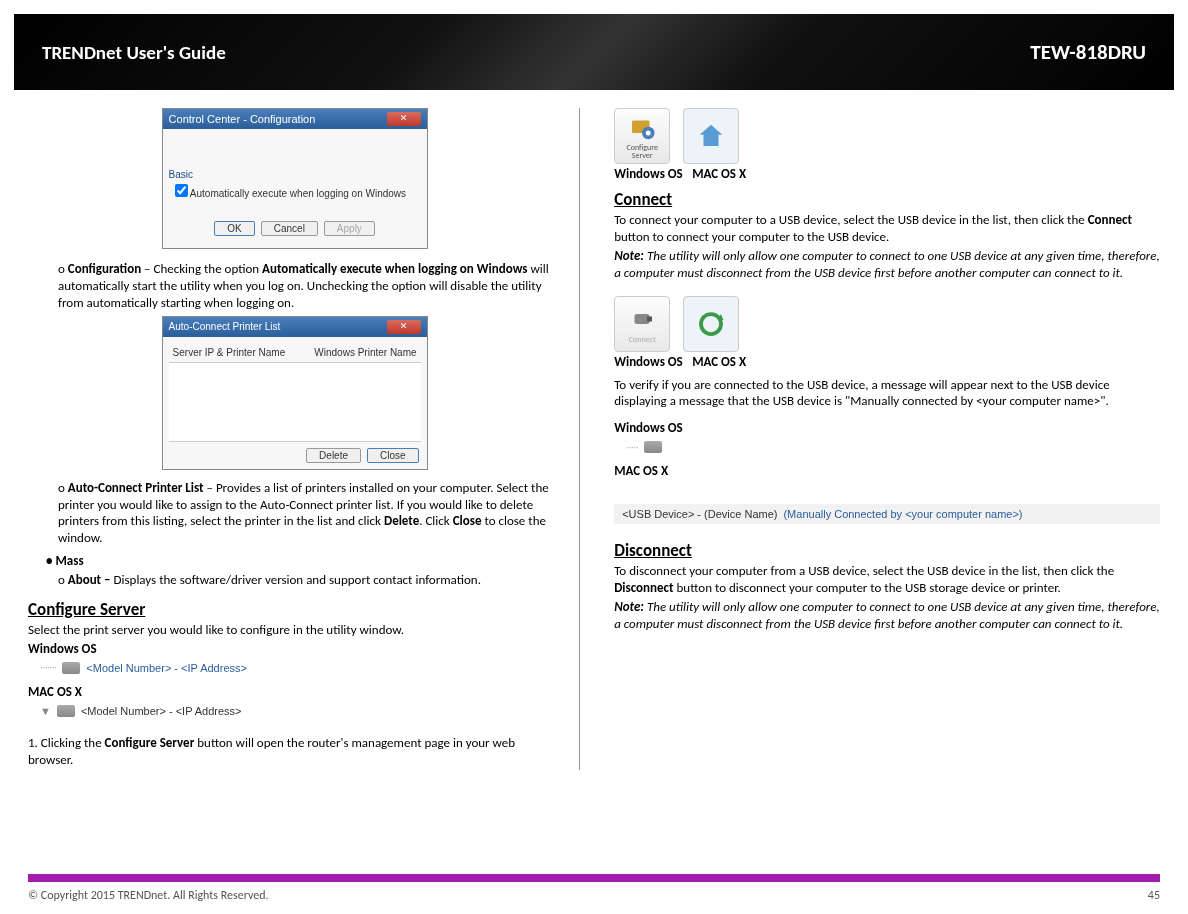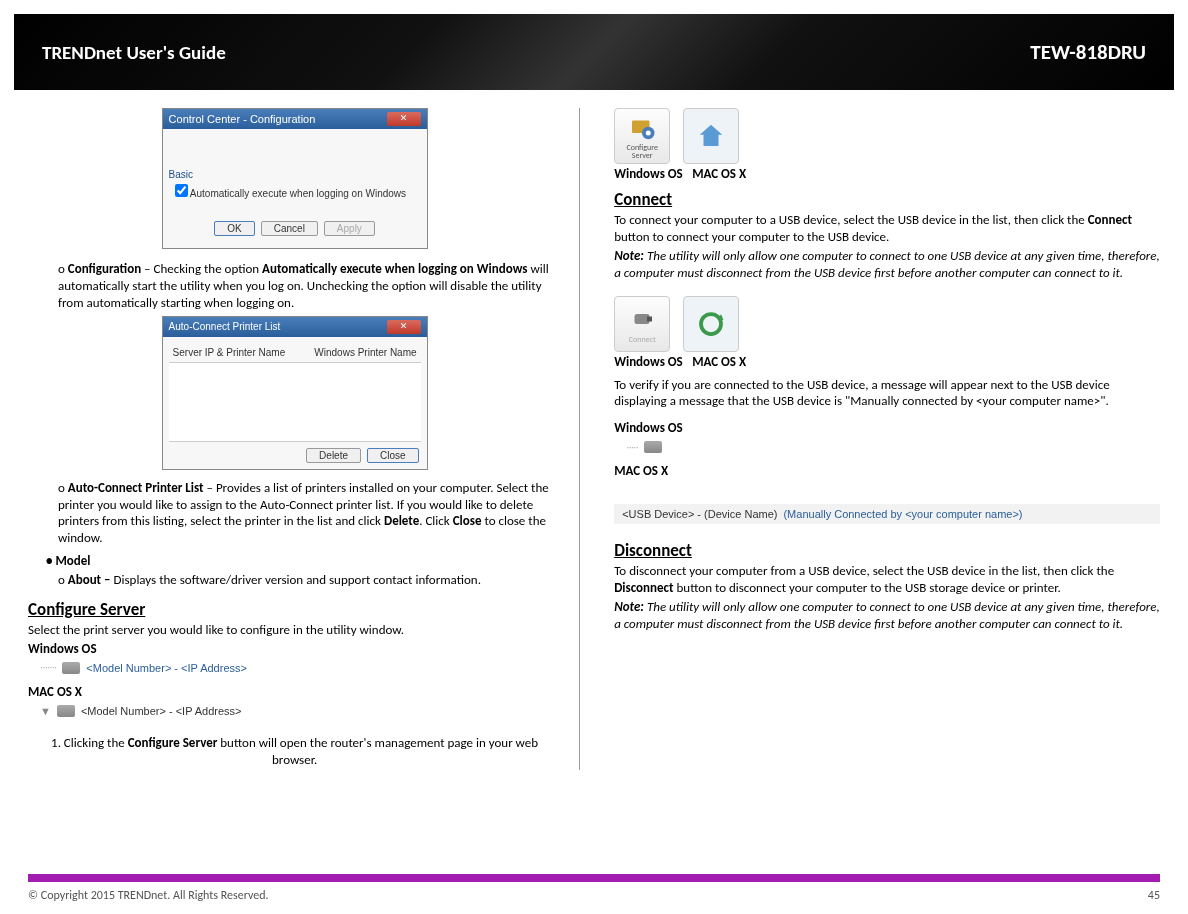--- a/index.html
+++ b/index.html
@@ -182,42 +182,42 @@
         <span class="win-btn">Delete</span>
         <span class="win-btn default">Close</span>
       </div>
     </div>
 
     <p class="para indent1">
       <span>o </span><span class="bold">Auto-Connect Printer List</span><span> – Provides a list of printers installed on your computer. Select the printer you would like to assign to the Auto-Connect printer list. If you would like to delete printers from this listing, select the printer in the list and click </span><span class="bold">Delete</span><span>. Click </span><span class="bold">Close</span><span> to close the window.</span>
     </p>
 
     <p class="para" style="padding-left:18px; margin-top:6px;">
-      <span class="bullet-circle bold">Model</span>
+      <span class="bullet-circle bold">Mass</span>
     </p>
     <p class="para indent1">
       <span>o </span><span class="bold">About –</span><span> Displays the software/driver version and support contact information.</span>
     </p>
 
     <div class="heading-configure">Configure Server</div>
     <p class="para">Select the print server you would like to configure in the utility window.</p>
     <p class="para bold">Windows OS</p>
     <div class="inline-img-row">
       <span class="tree-dots">·······</span>
       <span class="device-icon"></span>
       <span>&lt;Model Number&gt; - &lt;IP Address&gt;</span>
     </div>
     <p class="para bold">MAC OS X</p>
     <div class="inline-img-row" style="color:#333;">
       <span style="color:#888;">▼</span>
       <span class="device-icon"></span>
       <span>&lt;Model Number&gt; - &lt;IP Address&gt;</span>
     </div>
 
-    <p class="para" style="margin-top:8px;text-align:center;">
+    <p class="para" style="margin-top:8px;">
       <span>1. Clicking the </span><span class="bold">Configure Server</span><span> button will open the router's management page in your web browser.</span>
     </p>
   </div>
 
   <div class="col col-right">
     <div>
       <span class="icon-box">
         <svg class="icon-svg" viewBox="0 0 24 24">
             <rect x="4" y="6" width="14" height="10" fill="#d0a030" rx="1"></rect>
             <circle cx="17" cy="16" r="5" fill="#4a7ebb"></circle>

